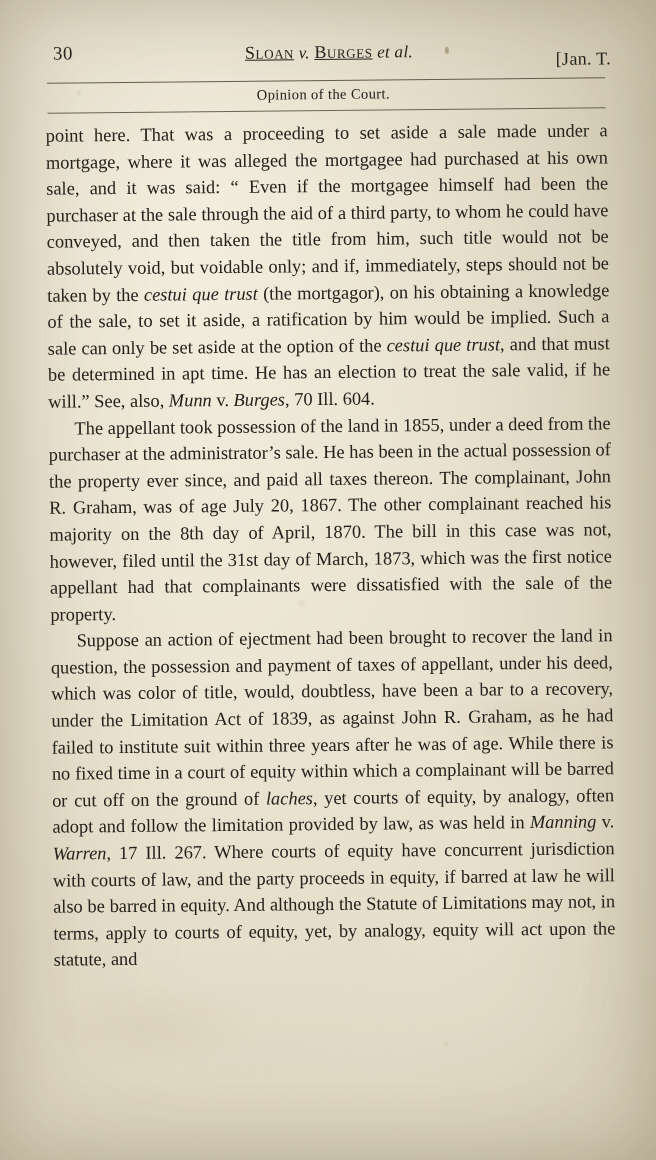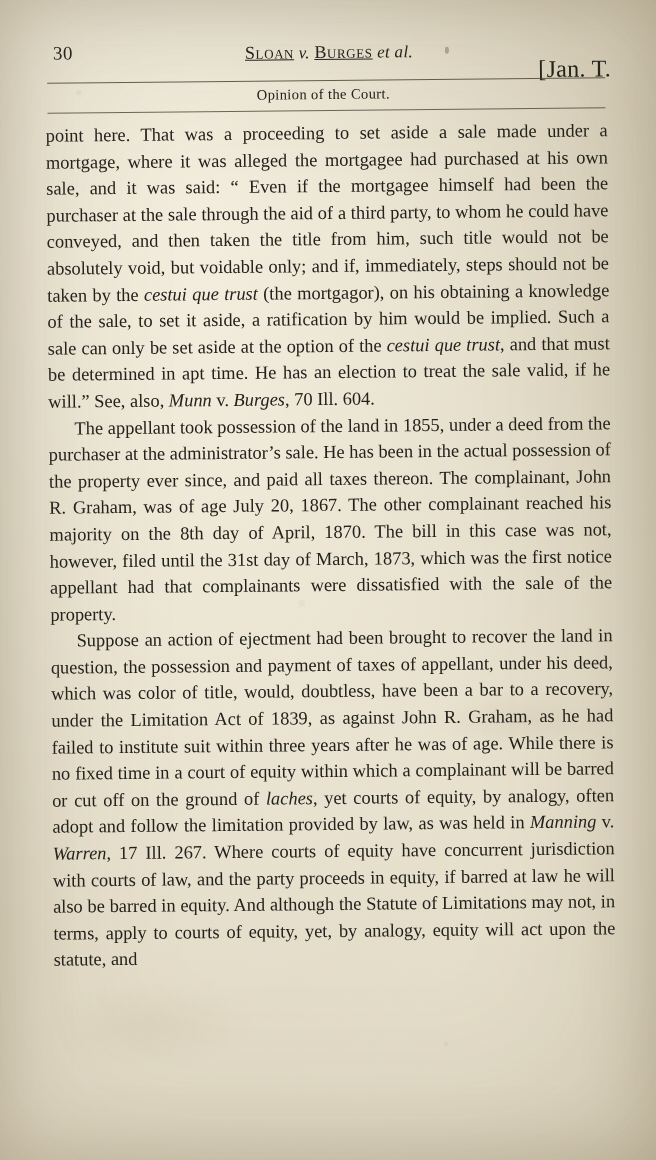--- a/index.html
+++ b/index.html
@@ -73,22 +73,22 @@
     top: 4px;
     text-align: center;
     font-size: 17px;
     letter-spacing: 0.3px;
   }
   .sc { font-variant: small-caps; font-size: 18px; letter-spacing: 0.6px; text-decoration: underline;}
   .ital { font-style: italic; }
   .term {
     position: absolute;
     right: 0px;
-    top: 20px;
-    font-size: 24px;
+    top: 13px;
+    font-size: 18px;
     letter-spacing: 0.3px;
   }
   .rule {
     position: absolute;
     left: 52px;
     right: 46px;
     top: 80px;
     border-top: 1.4px solid #4a4436;
     opacity: 0.85;
   }

